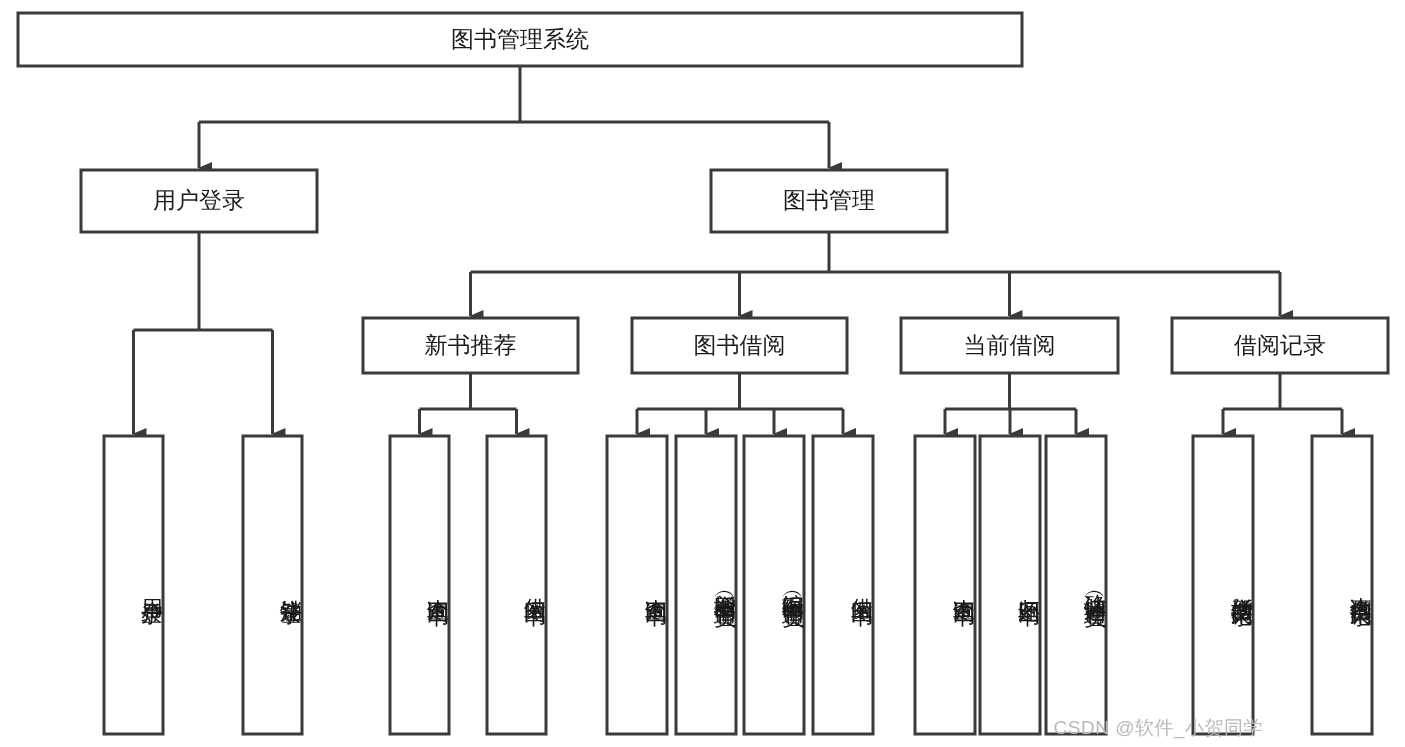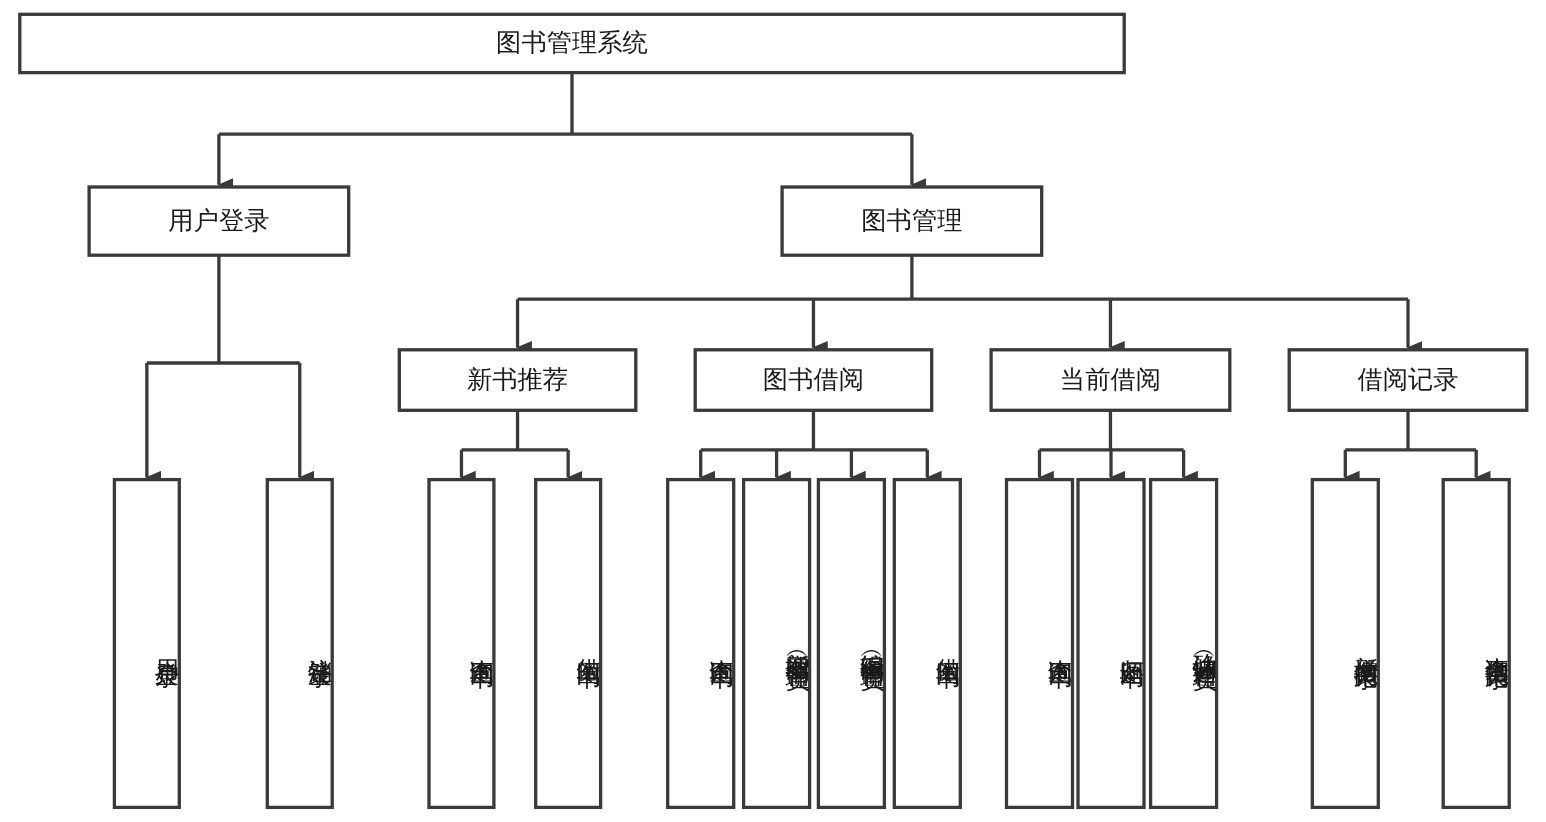--- a/index.html
+++ b/index.html
@@ -163,13 +163,14 @@
       <div class="node-label-v" style="left: 676px; top: 444px; width: 60px; height: 282px;">新增图书（管理员）</div>
       <div class="node-label-v" style="left: 744px; top: 444px; width: 60px; height: 282px;">编辑图书（管理员）</div>
       <div class="node-label-v" style="left: 813px; top: 444px; width: 60px; height: 282px;">借阅图书</div>
       <div class="node-label-v" style="left: 915px; top: 444px; width: 60px; height: 282px;">查询图书</div>
       <div class="node-label-v" style="left: 980px; top: 444px; width: 60px; height: 282px;">归还图书</div>
       <div class="node-label-v" style="left: 1046px; top: 444px; width: 60px; height: 282px;">确认归还（管理员）</div>
       <div class="node-label-v" style="left: 1193px; top: 444px; width: 60px; height: 282px;">新增借阅记录</div>
       <div class="node-label-v" style="left: 1312px; top: 444px; width: 60px; height: 282px;">查询借阅记录</div>
     </div>
 
+  <div class="watermark">CSDN @软件_小贺同学</div>
 </div>
 
 </body></html>

